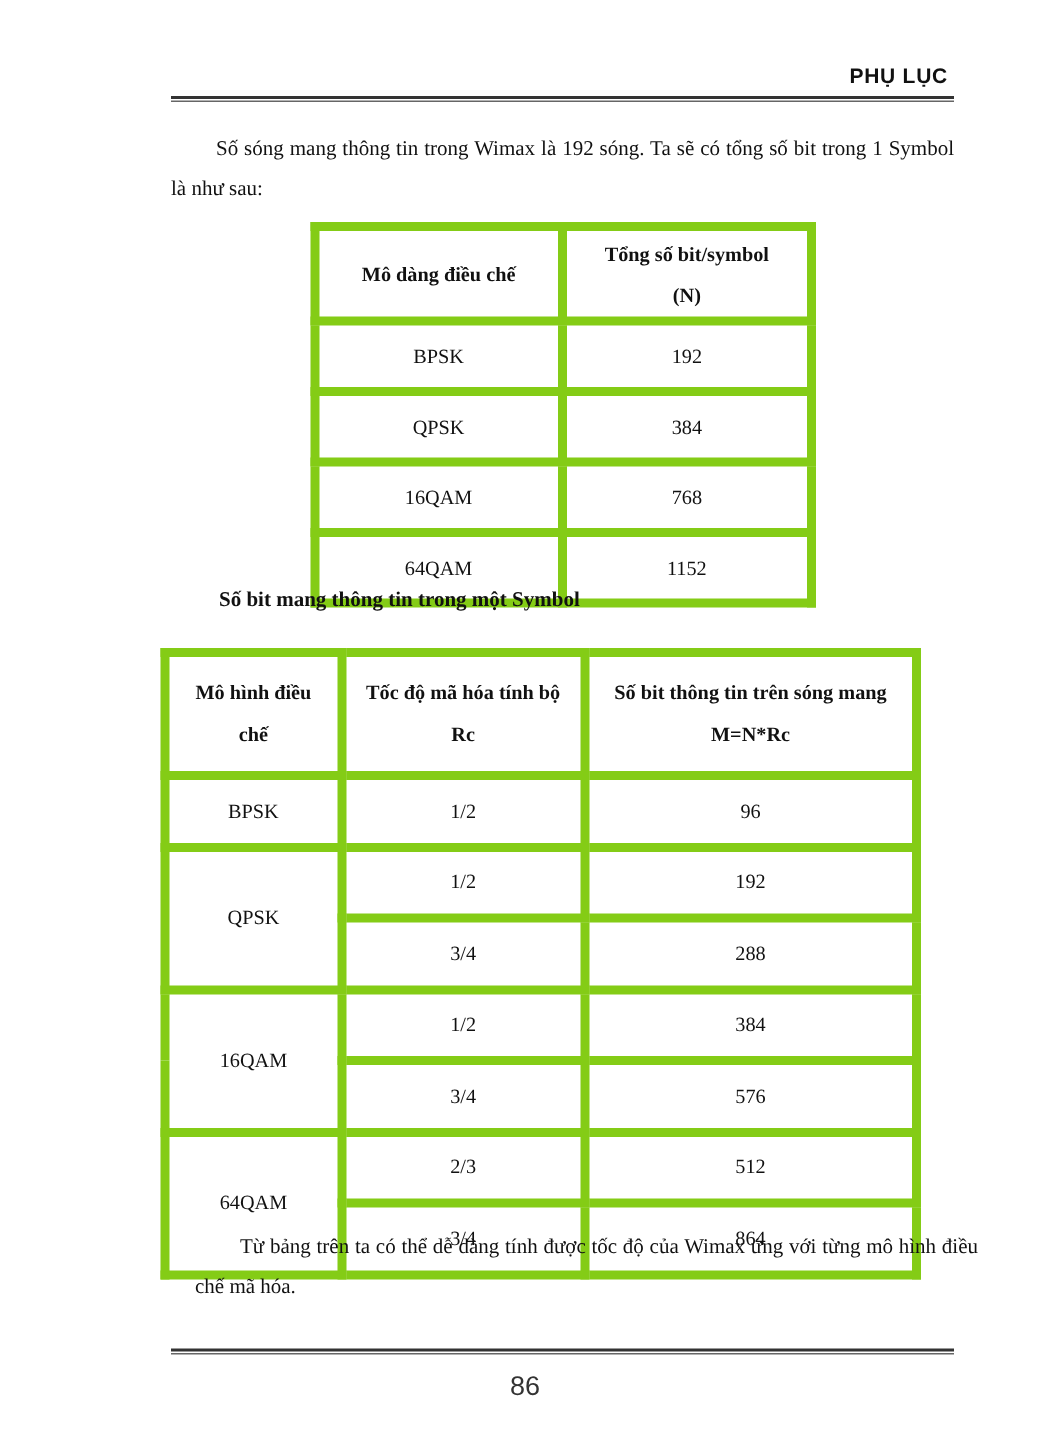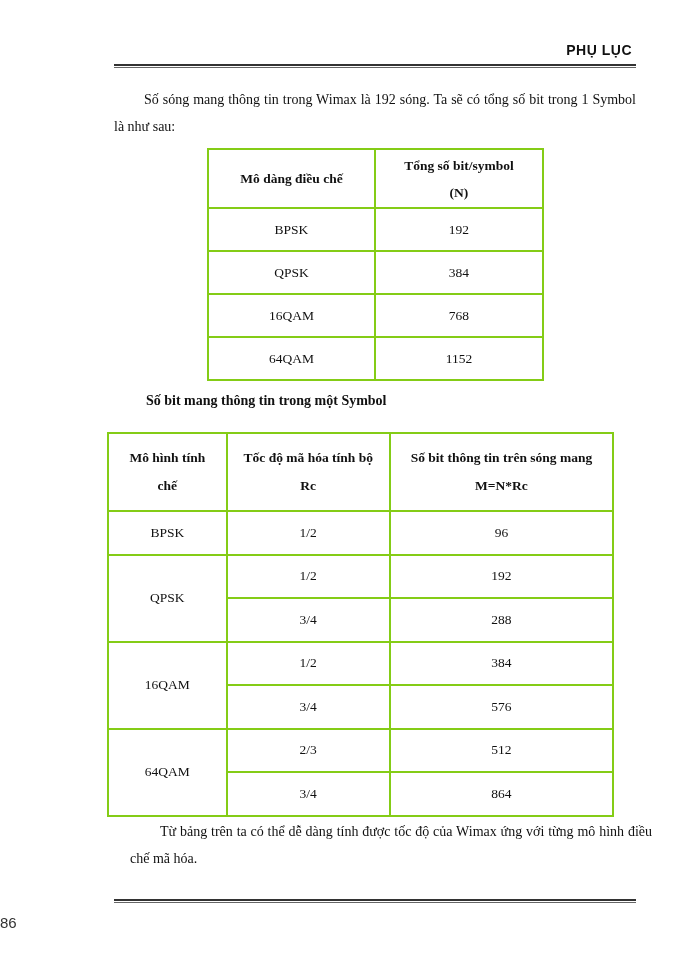--- a/index.html
+++ b/index.html
@@ -9,36 +9,36 @@
                   font-weight: bold; font-size: 14px; letter-spacing: 0.5px; color: #111; }
   .rule { position: absolute; left: 114px; width: 522px; height: 4px;
           border-top: 2px solid #333; border-bottom: 1px solid #666; box-sizing: border-box; }
   .rule.top { top: 64px; }
   .rule.bottom { top: 899px; }
   .para { position: absolute; left: 114px; width: 522px; font-size: 14px; line-height: 27px; text-align: justify; }
   .para .indent { display: inline-block; width: 30px; }
   .p1 { top: 86px; }
   .p2 { top: 818px; margin-left: 16px; }
   table { border-collapse: collapse; position: absolute; font-size: 13.5px; }
-  td, th { border: 2px solid #84cc16; text-align: center; vertical-align: middle; font-weight: normal; padding: 0; }
+  td, th { border: 6px solid #84cc16; text-align: center; vertical-align: middle; font-weight: normal; padding: 0; }
   th { font-weight: bold; }
   .t1 { left: 207px; top: 148px; width: 337px; }
   .t1 td, .t1 th { height: 41px; }
   .t1 th { height: 57px; line-height: 27px; }
   .t1 col.c1 { width: 168px; }
   .t1 col.c2 { width: 169px; }
   .caption { position: absolute; left: 146px; top: 393px; font-weight: bold; font-size: 14px; text-align: right; }
   .t2 { left: 107px; top: 432px; width: 507px; }
   .t2 th { height: 76px; line-height: 28px; }
   .t2 td { height: 41.5px; }
   .t2 col.c1 { width: 119px; }
   .t2 col.c2 { width: 164px; }
   .t2 col.c3 { width: 224px; }
-  .page-number { position: absolute; left: 0; width: 700px; top: 914px;
-                 font-family: "Liberation Sans", "DejaVu Sans", sans-serif; font-size: 15px; color: #333; }
+  .page-number { position: absolute; left: 0; width: 700px; text-align: center; top: 914px;
+                 font-family: "Liberation Sans", "DejaVu Sans", sans-serif; font-size: 18px; color: #333; }
 </style>
 </head>
 <body>
 
 <div class="header-title">PHỤ LỤC</div>
 <div class="rule top"></div>
 
 <div class="para p1"><span class="indent"></span><span>Số sóng mang thông tin trong Wimax  là 192 sóng. Ta  sẽ có tổng số bit trong 1 Symbol  là như  sau:</span></div>
 
 <table class="t1">
@@ -73,21 +73,21 @@
 <div class="caption">Số bit mang thông tin trong một Symbol</div>
 
 <table class="t2">
   <colgroup>
       <col class="c1">
       <col class="c2">
       <col class="c3">
     </colgroup>
   <tbody>
       <tr>
-    <th><span>Mô hình  tính</span><br><span>chế</span></th>
+    <th><span>Mô hình  điều</span><br><span>chế</span></th>
     <th><span>Tốc độ mã hóa tính bộ</span><br><span>Rc</span></th>
     <th><span>Số bit thông tin trên sóng mang</span><br><span>M=N*Rc</span></th>
   </tr>
   <tr>
     <td>BPSK</td>
     <td>1/2</td>
     <td>96</td>
   </tr>
   <tr>
     <td rowspan="2">QPSK</td>

